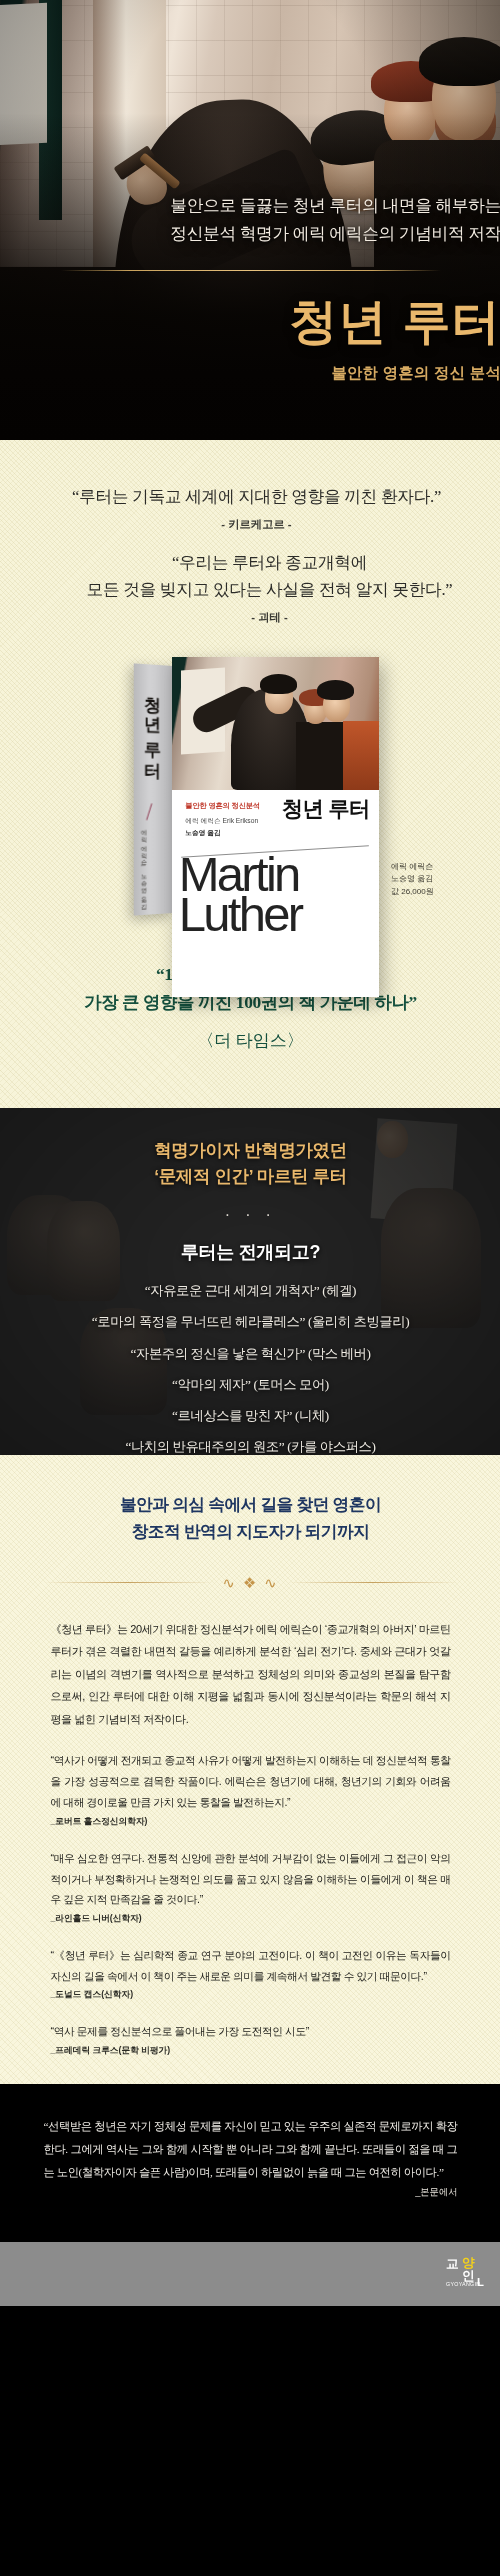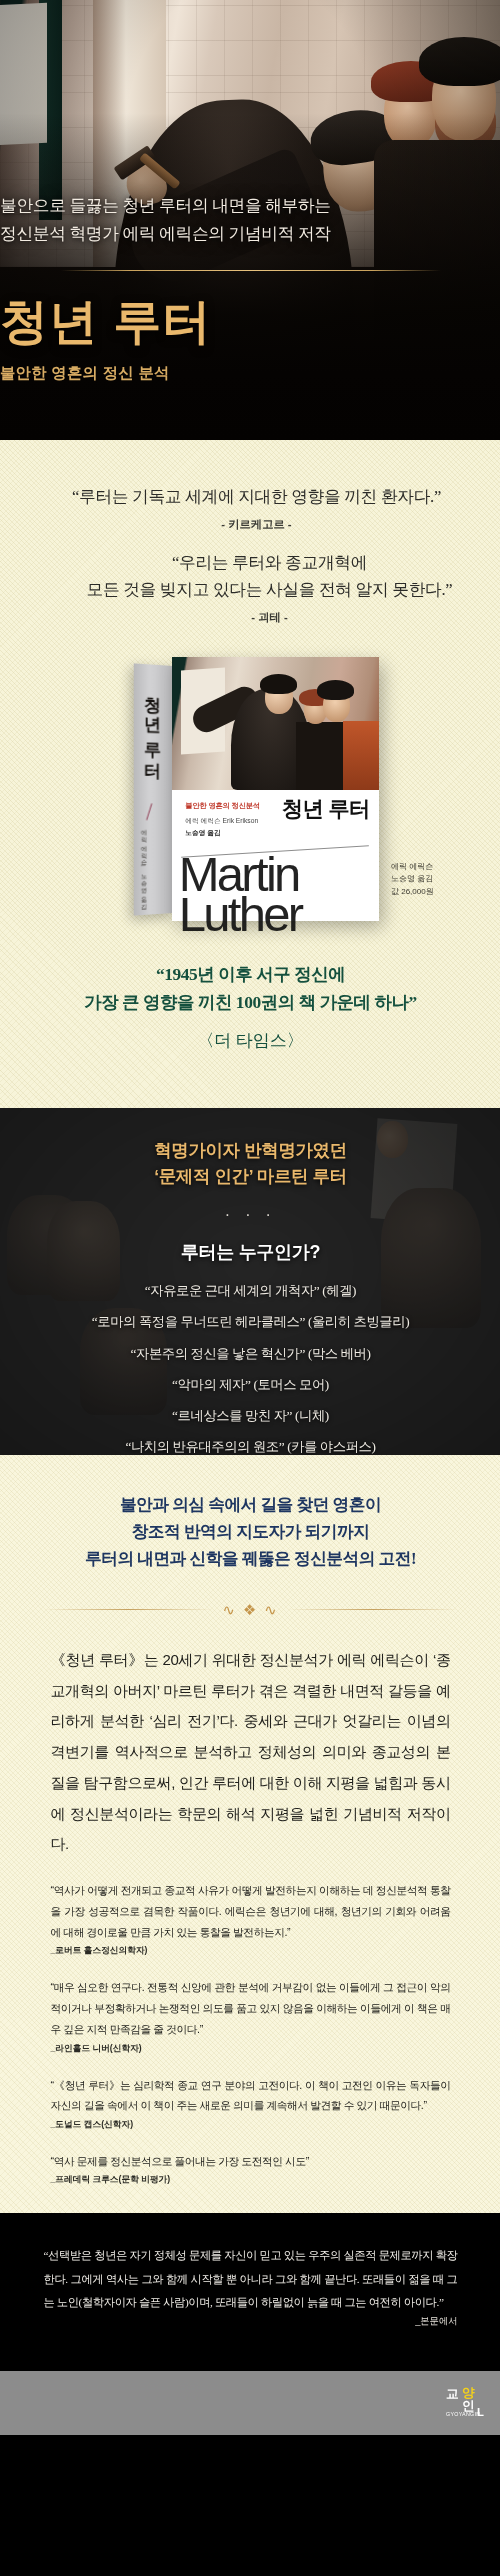--- a/index.html
+++ b/index.html
@@ -105,21 +105,21 @@
   }
   .hero-art .fade{
     position:absolute; left:0; top:113px; width:501px; height:327px;
     background:linear-gradient(180deg,rgba(8,5,3,0) 0%,rgba(8,5,3,.55) 38%,rgba(6,4,2,.93) 62%,#050302 80%,#040201 100%);
   }
   .hero-art .vign{
     position:absolute; inset:0;
     background:radial-gradient(ellipse at 50% 30%,rgba(0,0,0,0) 35%,rgba(0,0,0,.55) 100%);
   }
 
-  .hero-copy{ position:absolute; left:0; top:192px; width:501px; text-align:left; z-index:4; }
+  .hero-copy{ position:absolute; left:0; top:192px; width:501px; text-align:right; z-index:4; }
   .hero-line{
     font-family:"Liberation Serif", serif;
     color:#f3ece2; font-size:16.7px; line-height:1.65; letter-spacing:-0.3px;
     text-shadow:0 1.3px 5.3px rgba(0,0,0,.95), 0 0 14.7px rgba(0,0,0,.8);
   }
   .hero-rule{
     margin:23px auto 0; width:380px; height:0.7px;
     background:linear-gradient(90deg,rgba(200,160,92,0) 0%,#c9a25c 18%,#e7c27e 50%,#c9a25c 82%,rgba(200,160,92,0) 100%);
   }
   .hero-title{
@@ -160,21 +160,21 @@
   }
   .bk-spine .sp-sub{
     position:absolute; left:5.3px; top:159px; writing-mode:vertical-rl;
     font-size:6px; color:#3a3733; letter-spacing:0.7px;
   }
   .bk-spine .sp-mark{
     position:absolute; left:14.7px; top:137px; width:1.3px; height:17.4px;
     background:#8e3a52; transform:rotate(18deg);
   }
   .bk-face{
-    left:172px; top:16px; width:207px; height:264px; background:#fff;
+    left:172px; top:16px; width:207px; height:340px; background:#fff;
     box-shadow:4px 6.7px 17.4px rgba(0,0,0,.3);
   }
   .bk-img{
     position:absolute; left:0; top:0; width:207px; height:133px; overflow:hidden;
     background:linear-gradient(100deg,#0e2b25 0%,#0e2b25 6%,#9f8a7c 7%,#cbbaab 16%,#e6dbcd 30%,#d2c0b0 45%,#bda895 62%,#caa896 74%,#b08e78 88%,#8e4a2c 100%);
   }
   .bk-img .bi-paper{ position:absolute; left:9.3px; top:12px; width:44px; height:84px; background:#efe8dc; transform:skewY(-4deg);}
   .bk-img .bi-monk{ position:absolute; left:59px; top:32px; width:79px; height:101px; background:radial-gradient(ellipse at 50% 18%,#38302a,#16120f); border-radius:44% 44% 8% 8%/56% 56% 6% 6%;}
   .bk-img .bi-arm{ position:absolute; left:18.7px; top:39px; width:69px; height:27px; background:#221c17; border-radius:20px; transform:rotate(-26deg);}
   .bk-img .bi-head{ position:absolute; left:93px; top:24px; width:28px; height:33px; background:radial-gradient(circle at 40% 38%,#f1d3b4,#bb8f6c); border-radius:46%;}
@@ -246,21 +246,21 @@
     line-height:1.62; letter-spacing:-0.5px;
     font-family:"Liberation Serif", serif;
   }
   .ornament{
     display:flex; align-items:center; justify-content:center; gap:9.3px;
     margin:29px auto 27px; width:414px;
   }
   .orn-line{ flex:1; height:0.7px; background:linear-gradient(90deg,rgba(197,160,94,0),#c5a05e,rgba(197,160,94,0)); }
   .orn-mark{ color:#c5954a; font-size:14.7px; letter-spacing:2px; }
   .c2-body{
-    width:400px; margin:0 auto; color:#20201c; font-size:15px; line-height:2.05;
+    width:400px; margin:0 auto; color:#20201c; font-size:11px; line-height:2.05;
     letter-spacing:-0.4px; font-family:"Liberation Sans", sans-serif; text-align:justify;
   }
   .blurb{ width:400px; margin:20px auto 0; }
   .blurb-q{
     color:#20201c; font-size:10.7px; line-height:1.95; letter-spacing:-0.4px; text-align:justify;
     font-family:"Liberation Sans", sans-serif;
   }
   .blurb-c{ margin-top:2.7px; text-align:left; font-size:8.7px; font-weight:bold; color:#2a2a24; }
 
   
@@ -389,37 +389,36 @@
         <div class="f2"></div>
         <div class="f3"></div>
         <div class="f4"></div>
       <div class="hand2"></div>
       <div class="shade"></div>
     </div>
     <div class="d2-inner">
       <div class="d2-h1">혁명가이자 반혁명가였던</div>
       <div class="d2-h1">‘문제적 인간’ 마르틴 루터</div>
       <div class="d2-dots">· · ·</div>
-      <div class="d2-h2">루터는 누구인가?</div>
+      <div class="d2-h2">루터는 전개되고?</div>
       <div class="d2-list">
         <div class="d2-item">“자유로운 근대 세계의 개척자” (헤겔)</div>
         <div class="d2-item">“로마의 폭정을 무너뜨린 헤라클레스” (울리히 츠빙글리)</div>
         <div class="d2-item">“자본주의 정신을 낳은 혁신가” (막스 베버)</div>
         <div class="d2-item">“악마의 제자” (토머스 모어)</div>
         <div class="d2-item">“르네상스를 망친 자” (니체)</div>
         <div class="d2-item">“나치의 반유대주의의 원조” (카를 야스퍼스)</div>
       </div>
     </div>
   </section>
 
   <section class="cream2">
     <div class="c2-head">
       <div>불안과 의심 속에서 길을 찾던 영혼이</div>
       <div>창조적 반역의 지도자가 되기까지</div>
-      <div>루터의 내면과 신학을 꿰뚫은 정신분석의 고전!</div>
     </div>
 
     <div class="ornament">
       <div class="orn-line"></div>
       <div class="orn-mark">∿ ❖ ∿</div>
       <div class="orn-line"></div>
     </div>
 
     <div class="c2-body">《청년 루터》는 20세기 위대한 정신분석가 에릭 에릭슨이 ‘종교개혁의 아버지’ 마르틴 루터가 겪은 격렬한 내면적 갈등을 예리하게 분석한 ‘심리 전기’다. 중세와 근대가 엇갈리는 이념의 격변기를 역사적으로 분석하고 정체성의 의미와 종교성의 본질을 탐구함으로써, 인간 루터에 대한 이해 지평을 넓힘과 동시에 정신분석이라는 학문의 해석 지평을 넓힌 기념비적 저작이다.</div>
 

